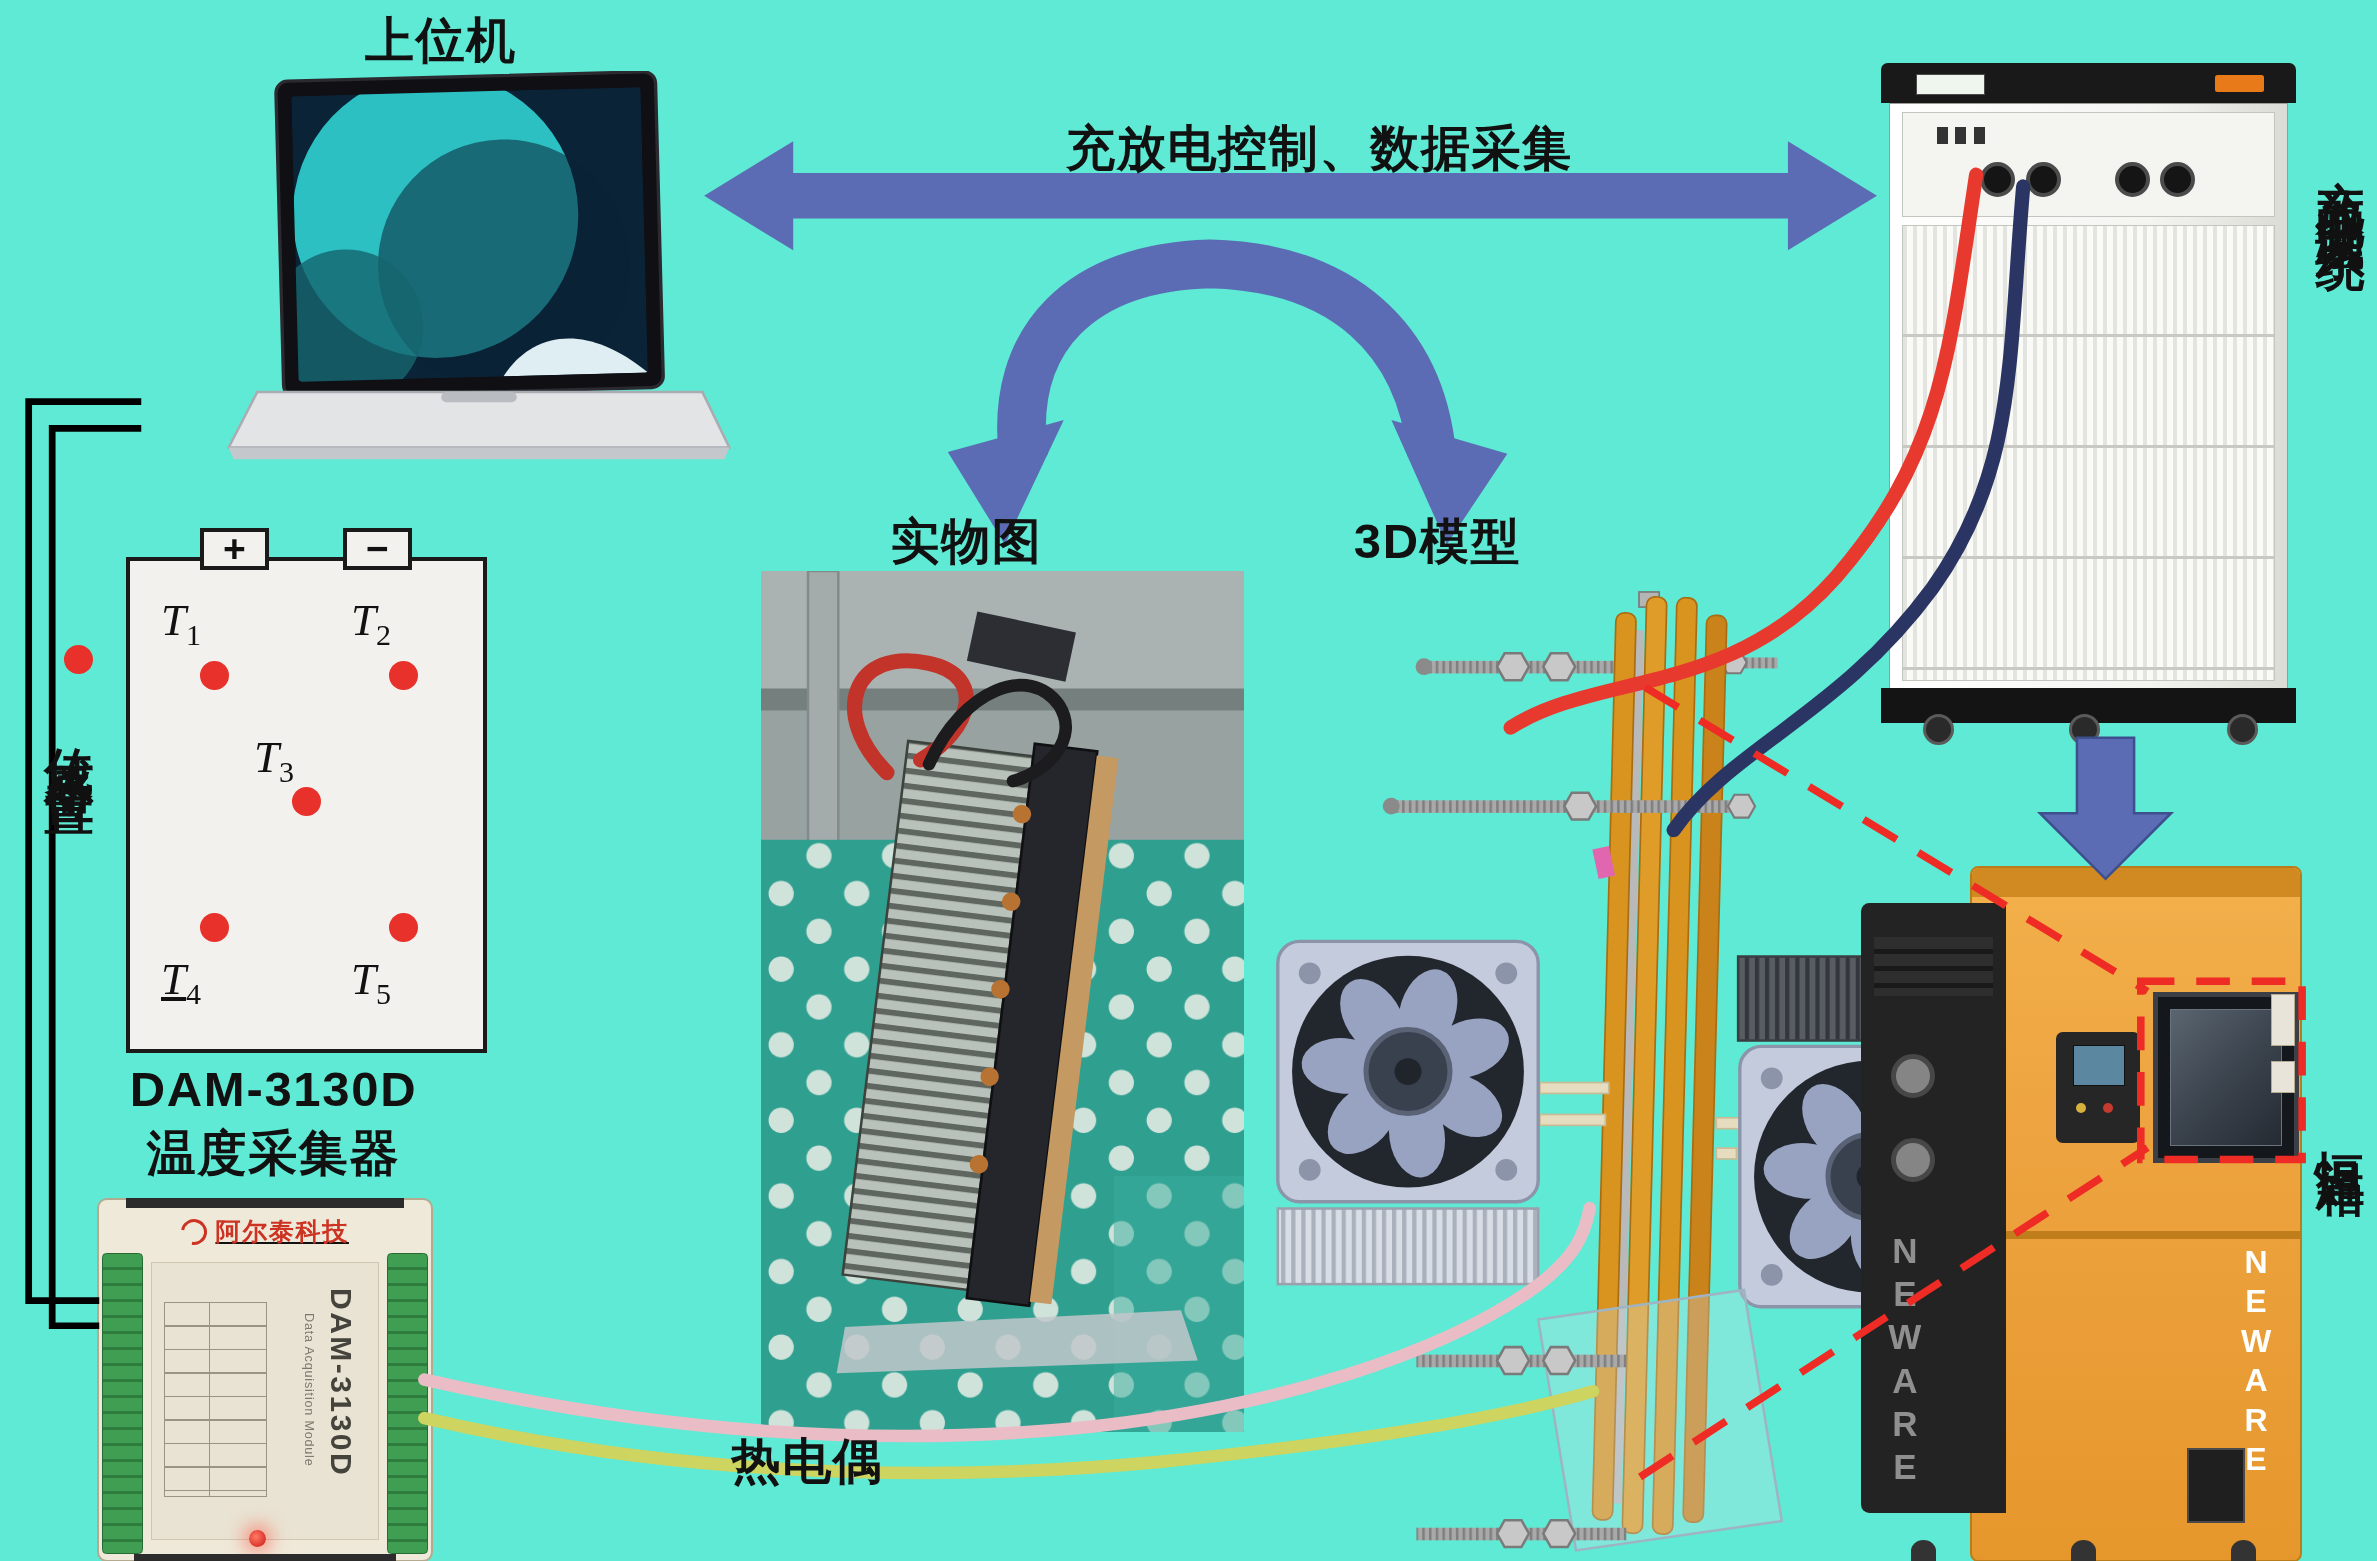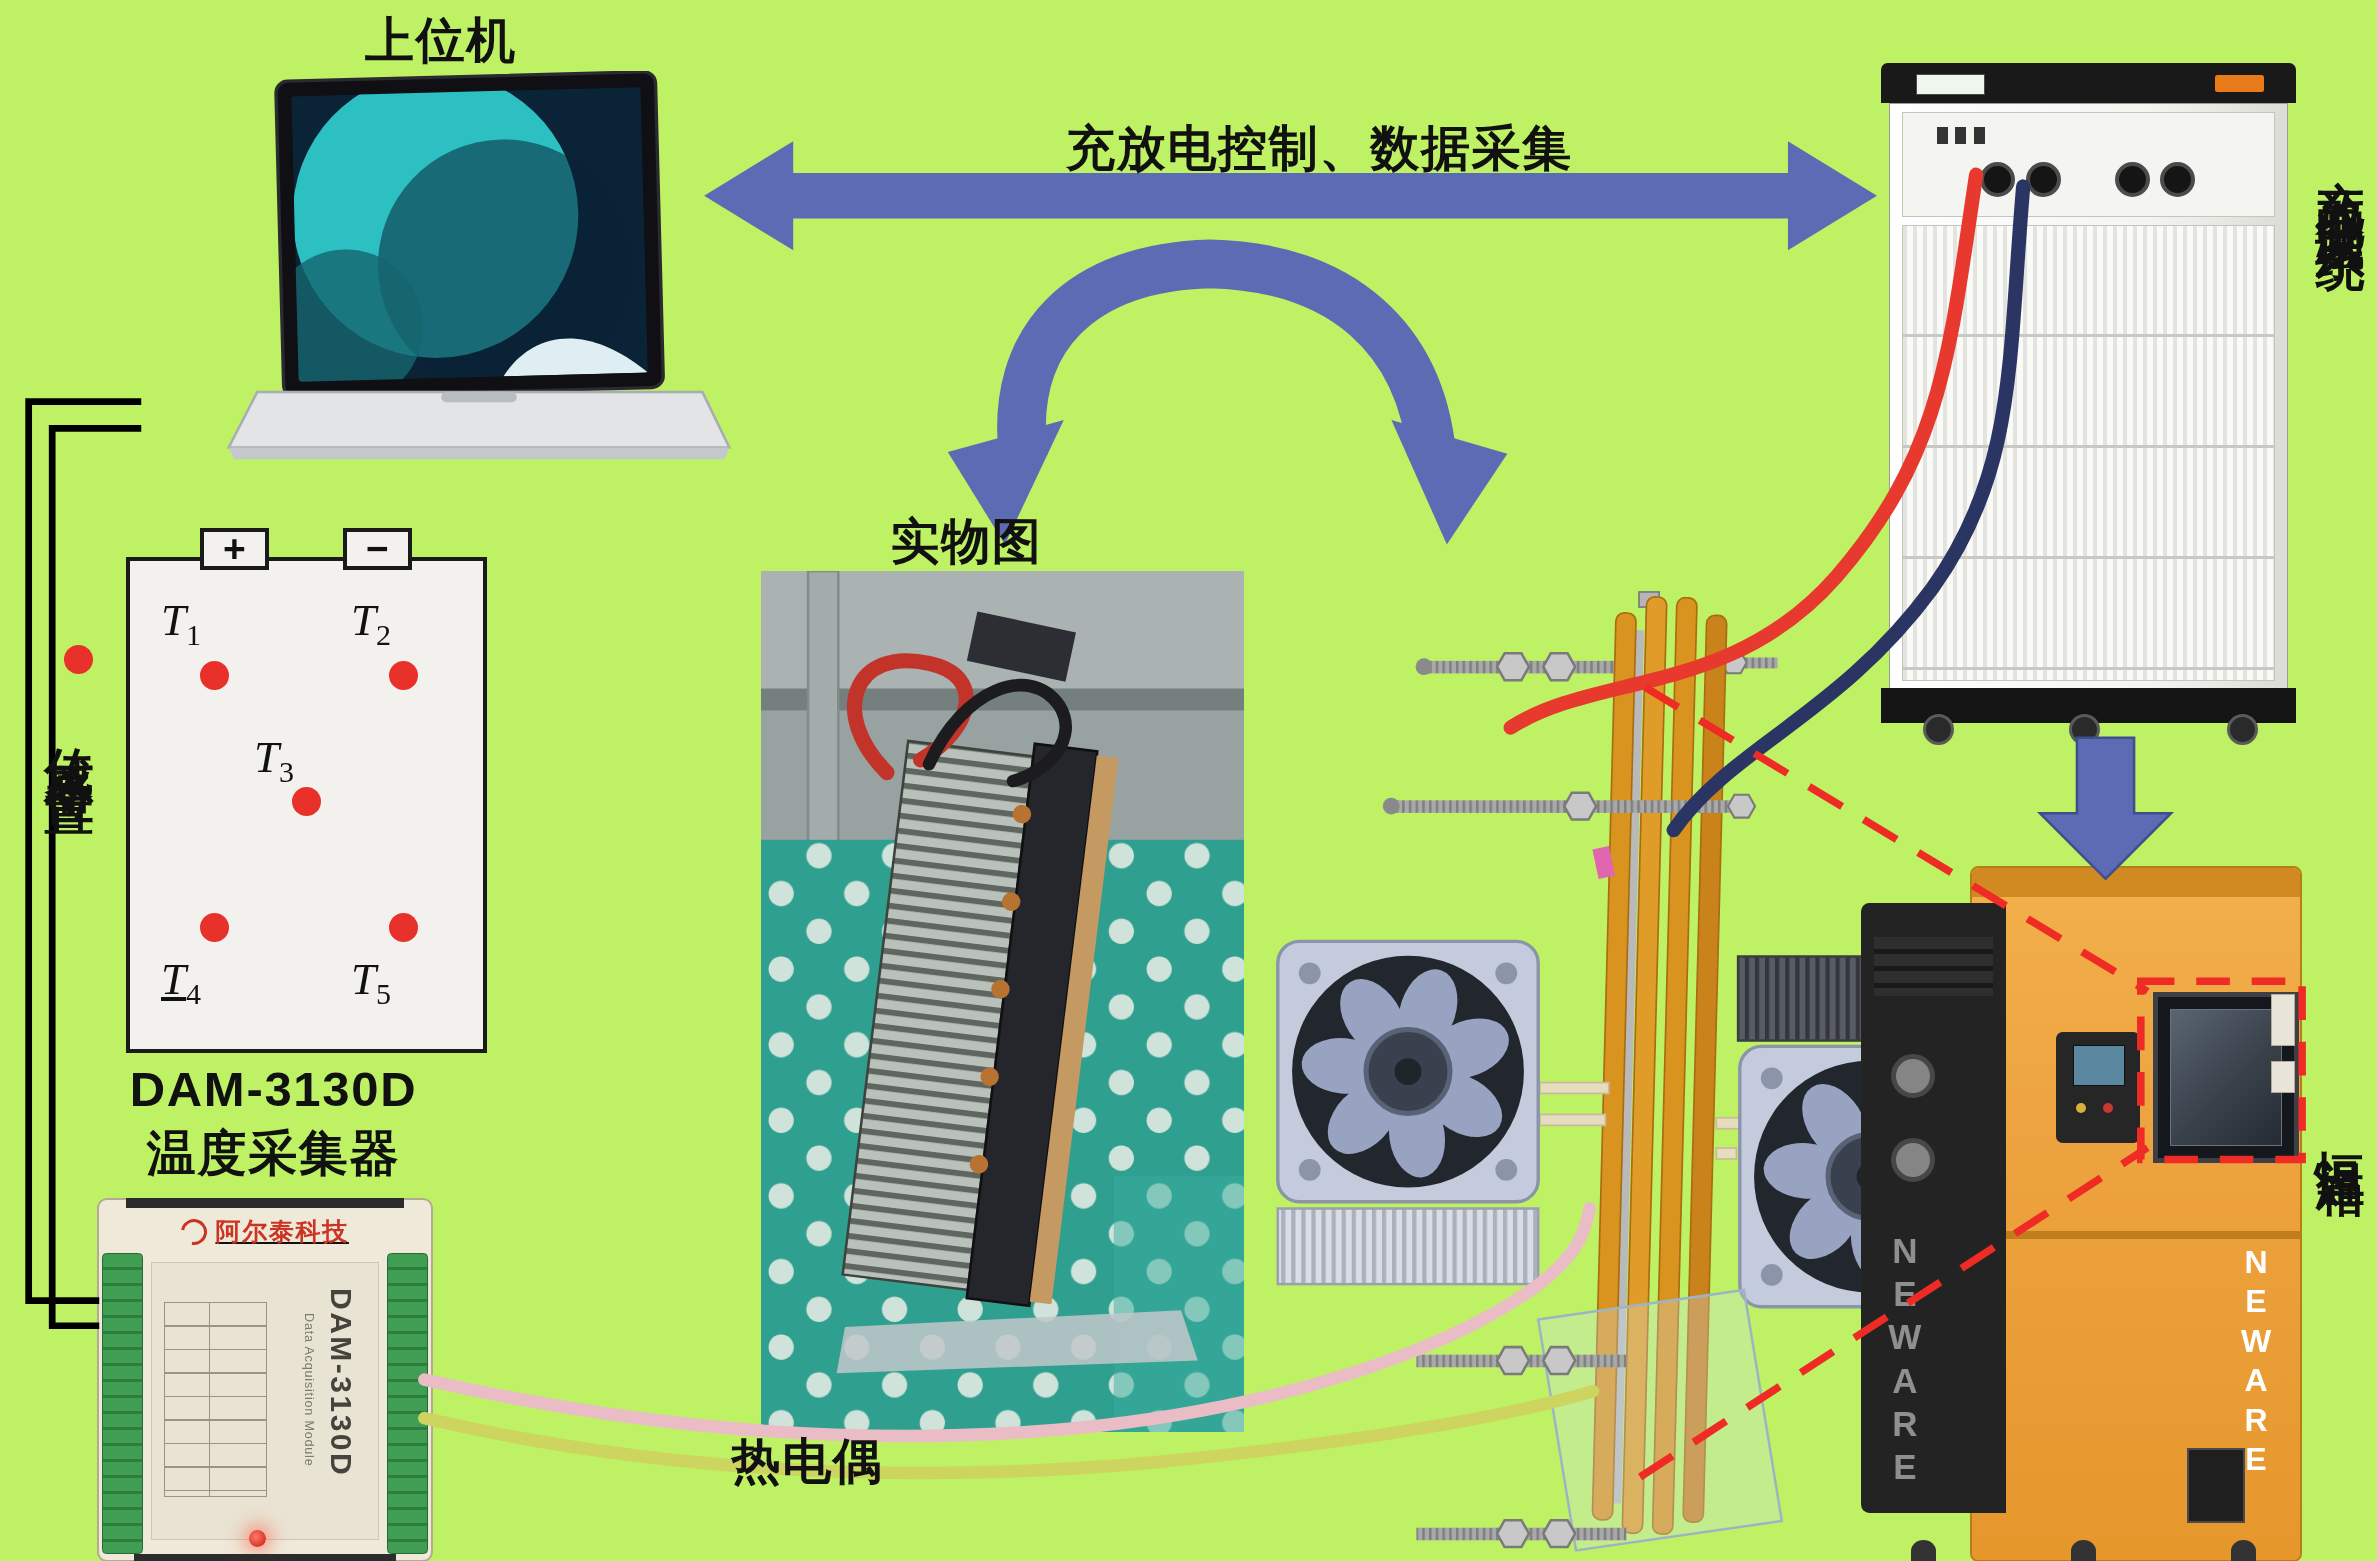--- a/index.html
+++ b/index.html
@@ -1,16 +1,16 @@
 <!DOCTYPE html>
 <html style="font-size:13.4px"><head>
 <meta charset="utf-8">
 <style>
   html,body{margin:0;padding:0;background:#ffffff;}
-  .canvas{position:relative;width:2377px;height:1561px;background:#bef264;overflow:hidden;
+  .canvas{position:relative;width:2377px;height:1561px;background:#5eead4;overflow:hidden;
           font-family:"Liberation Sans", sans-serif;color:#111;}
   .comp{position:absolute;}
   .overlay{position:absolute;left:0;top:0;width:2377px;height:1561px;z-index:40;pointer-events:none;}
   .hlabel{position:absolute;font-size:49px;font-weight:bold;text-align:center;z-index:50;letter-spacing:1.7px;}
   .vlabel{position:absolute;font-size:49px;font-weight:bold;z-index:50;
           writing-mode:vertical-rl;text-orientation:upright;letter-spacing:10px;line-height:1.1;}
   
   .battery{left:126px;top:528px;width:361px;height:525px;z-index:10;}
   .battery-body{position:absolute;left:0;top:29px;right:0;bottom:0;background:#f3f1ee;border:4.2px solid #1a1a1a;}
   .terminal{position:absolute;top:0;width:61px;height:34px;background:#f3f1ee;border:4.2px solid #1a1a1a;
@@ -80,20 +80,21 @@
   .ch-wheel{position:absolute;bottom:0;width:25px;height:22px;border-radius:50% 50% 0 0;background:#333;}
 </style>
 </head>
 <body>
 
 <div class="canvas">
 
   <div class="hlabel" style="left:336px;top:8.4px;width:210px;">上位机</div>
   <div class="hlabel" style="left:975px;top:116px;width:689px;">充放电控制、数据采集</div>
   <div class="hlabel" style="left:849px;top:509px;width:235px;">实物图</div>
+  <div class="hlabel" style="left:1307px;top:509px;width:261px;">3D模型</div>
   <div class="hlabel" style="left:698px;top:1429px;width:219px;">热电偶</div>
   <div class="hlabel" style="left:80px;top:1061px;width:387px;">DAM-3130D</div>
   <div class="hlabel" style="left:80px;top:1121px;width:387px;">温度采集器</div>
   <div class="vlabel" style="left:2313px;top:141px;">充放电测试系统</div>
   <div class="vlabel" style="left:2313px;top:1111px;">恒温箱</div>
   <div class="vlabel" style="left:42px;top:708px;">传感器位置</div>
   <div class="legend-dot"></div>
 
   <div class="comp" style="left:227px;top:71px;width:504px;height:412px;z-index:10;">
     <svg width="504" height="412" viewBox="0 0 600 490">

